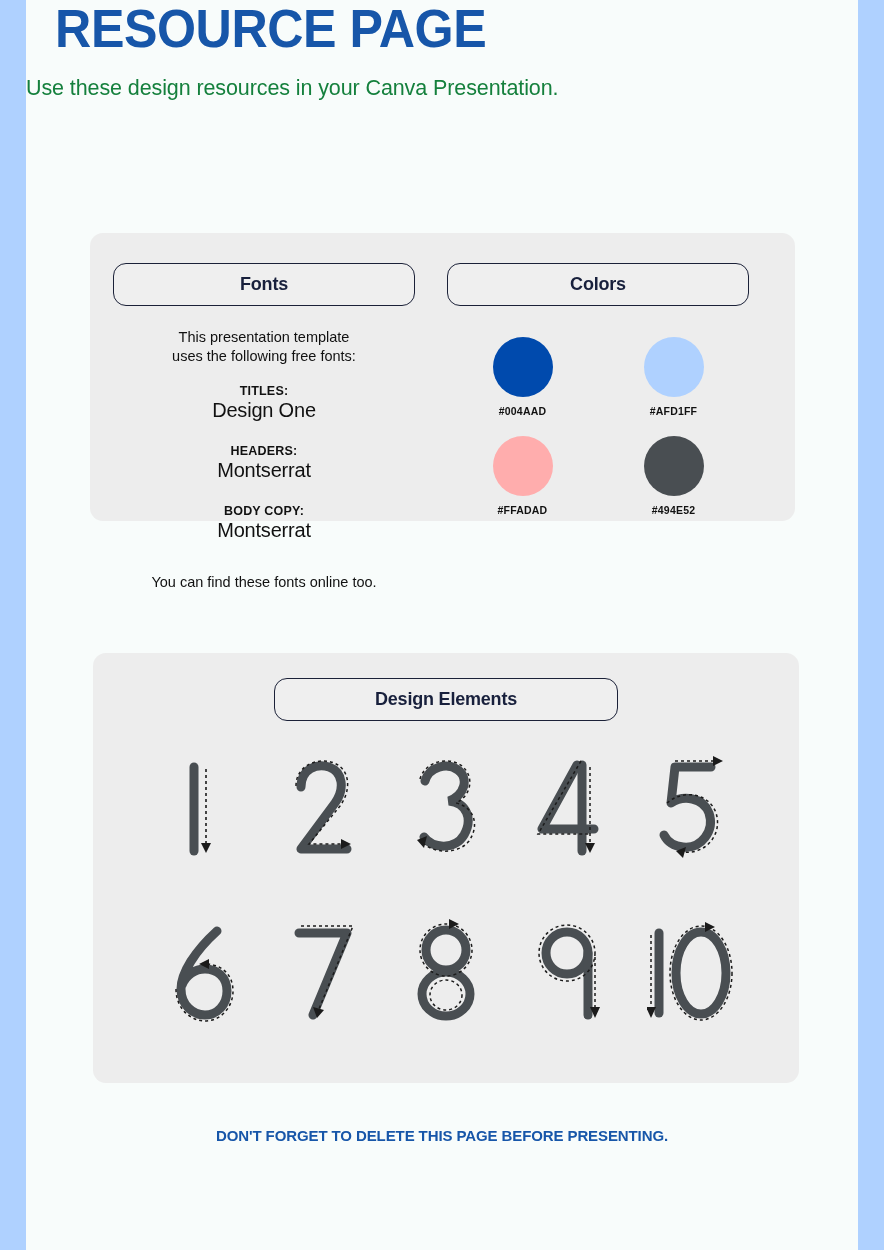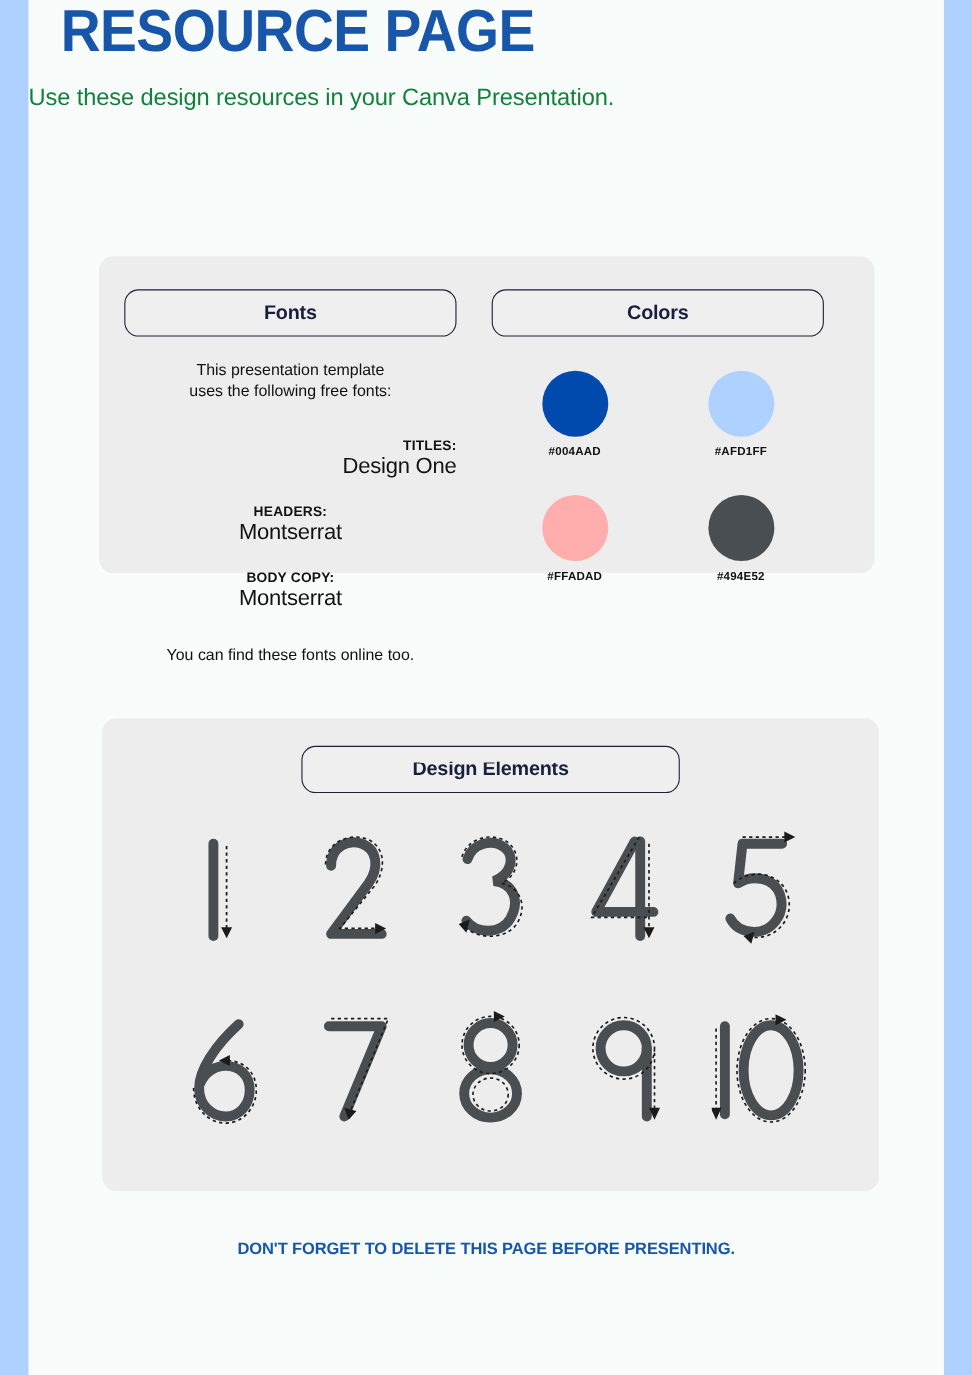--- a/index.html
+++ b/index.html
@@ -106,21 +106,21 @@
   }
 
   .fonts-intro {
     margin-top: 22px;
     font-size: 14.5px;
     line-height: 1.32;
     color: #111;
   }
 
   .font-group { margin-top: 22px; }
-  .font-group.first { margin-top: 32px; text-align: right; }
+  .font-group.first { margin-top: 18px; }
 
   .font-role {
     font-size: 12.5px;
     font-weight: bold;
     letter-spacing: 0.2px;
     color: #111;
   }
 
   .font-name {
     font-size: 20px;
@@ -141,21 +141,21 @@
     position: absolute;
     left: 357px;
     top: 30px;
     width: 302px;
   }
 
   .swatch-grid {
     margin-top: 31px;
     display: grid;
     grid-template-columns: 1fr 1fr;
-    row-gap: 33px;
+    row-gap: 19px;
   }
 
   .swatch {
     display: flex;
     flex-direction: column;
     align-items: center;
   }
 
   .swatch-dot {
     width: 60px;

